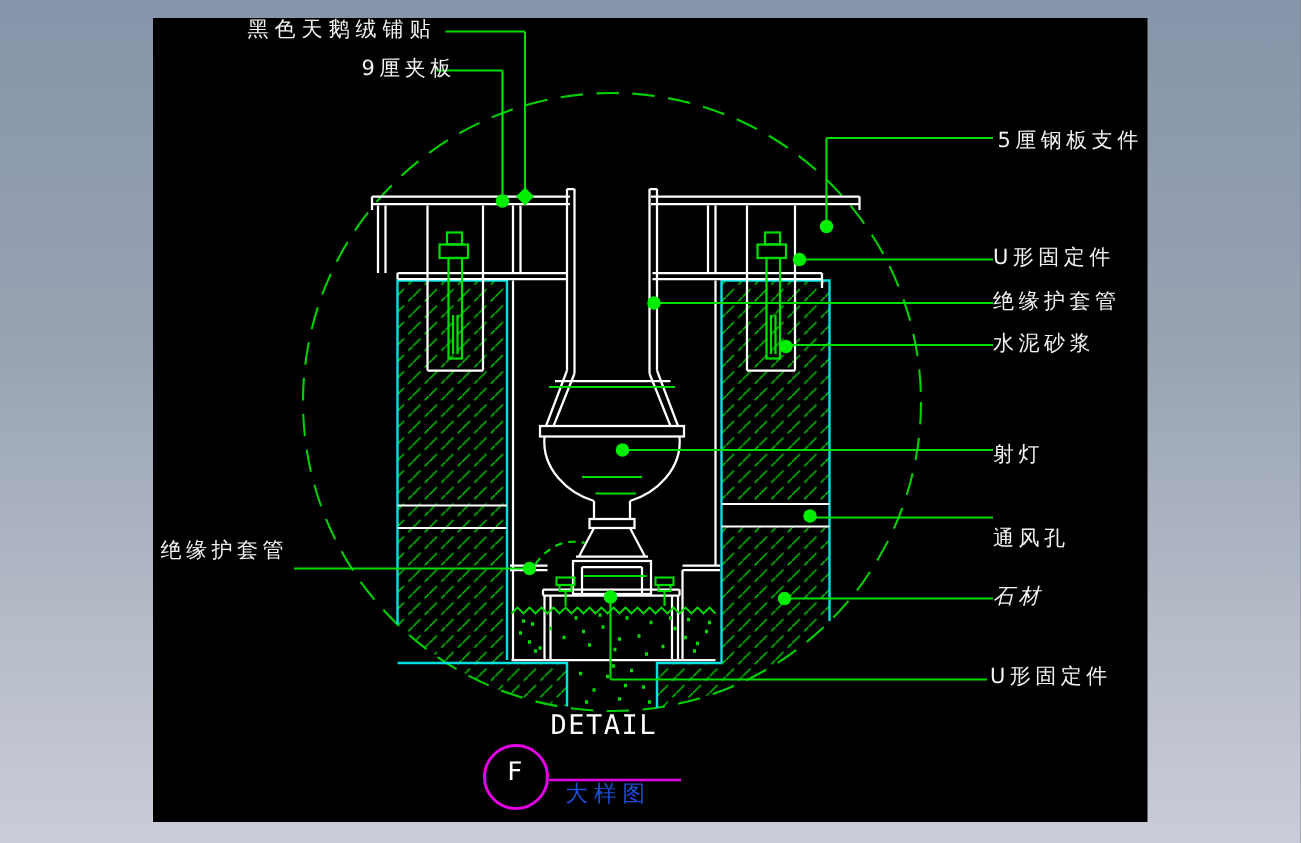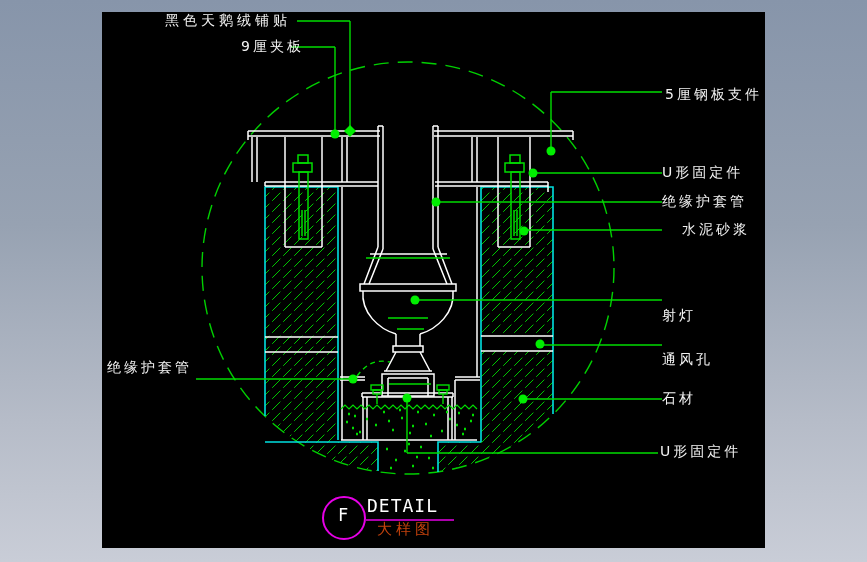--- a/index.html
+++ b/index.html
@@ -12,21 +12,21 @@
     position:absolute;left:102px;top:12px;width:663px;height:536px;
     background:#000;
   }
   svg.draw{position:absolute;left:0;top:0;width:867px;height:562px;}
   .lbl{
     position:absolute;color:#f2f2f2;font-size:14px;letter-spacing:3px;
     white-space:nowrap;line-height:15px;font-family:"DejaVu Sans","Liberation Sans",sans-serif;
   }
   .lbl.wide{letter-spacing:4px;text-align:right;}
   .lbl.en{font-family:"DejaVu Sans Mono","Liberation Mono",monospace;font-size:18px;letter-spacing:1px;color:#fff;}
-  .lbl.cn-title{font-size:15px;letter-spacing:4px;color:#c2410c;}
+  .lbl.cn-title{font-size:15px;letter-spacing:4px;color:#1d4ed8;}
   .lbl.fletter{font-family:"DejaVu Sans Mono","Liberation Mono",monospace;font-size:17px;letter-spacing:0;color:#fff;}
 </style>
 </head>
 <body>
 
 <div class="canvas"></div>
 
 <svg class="draw" viewBox="0 0 867 562">
   <defs>
     <pattern id="hatch" width="11" height="11" patternUnits="userSpaceOnUse">
@@ -168,22 +168,22 @@
     <circle cx="344" cy="518" r="21" fill="none" stroke="#e600e6" stroke-width="2"></circle>
     <path d="M366,520 H454" stroke="#e600e6" stroke-width="1.6" fill="none"></path>
   </g>
 </svg>
 
 <div class="lbl wide" style="left:165px;top:13px;">黑色天鹅绒铺贴</div>
 <div class="lbl" style="left:241px;top:39px;">9厘夹板</div>
 <div class="lbl" style="left:665px;top:87px;text-align:right;">5厘钢板支件</div>
 <div class="lbl" style="left:662px;top:165px;">U形固定件</div>
 <div class="lbl" style="left:662px;top:194px;">绝缘护套管</div>
-<div class="lbl" style="left:682px;top:222px;">水泥砂浆</div>
-<div class="lbl" style="left:662px;top:308px;">射灯</div>
+<div class="lbl" style="left:662px;top:222px;">水泥砂浆</div>
+<div class="lbl" style="left:662px;top:296px;">射灯</div>
 <div class="lbl" style="left:662px;top:352px;">通风孔</div>
-<div class="lbl" style="left:662px;top:391px;">石材</div>
+<div class="lbl" style="left:662px;top:391px;font-style:italic;">石材</div>
 <div class="lbl" style="left:660px;top:444px;">U形固定件</div>
 <div class="lbl" style="left:107px;top:360px;">绝缘护套管</div>
 
 <div class="lbl fletter" style="left:338px;top:508px;">F</div>
-<div class="lbl en" style="left:367px;top:498px;text-align:center;">DETAIL</div>
+<div class="lbl en" style="left:367px;top:476px;text-align:center;">DETAIL</div>
 <div class="lbl cn-title" style="left:377px;top:522px;">大样图</div>
 
 </body></html>

